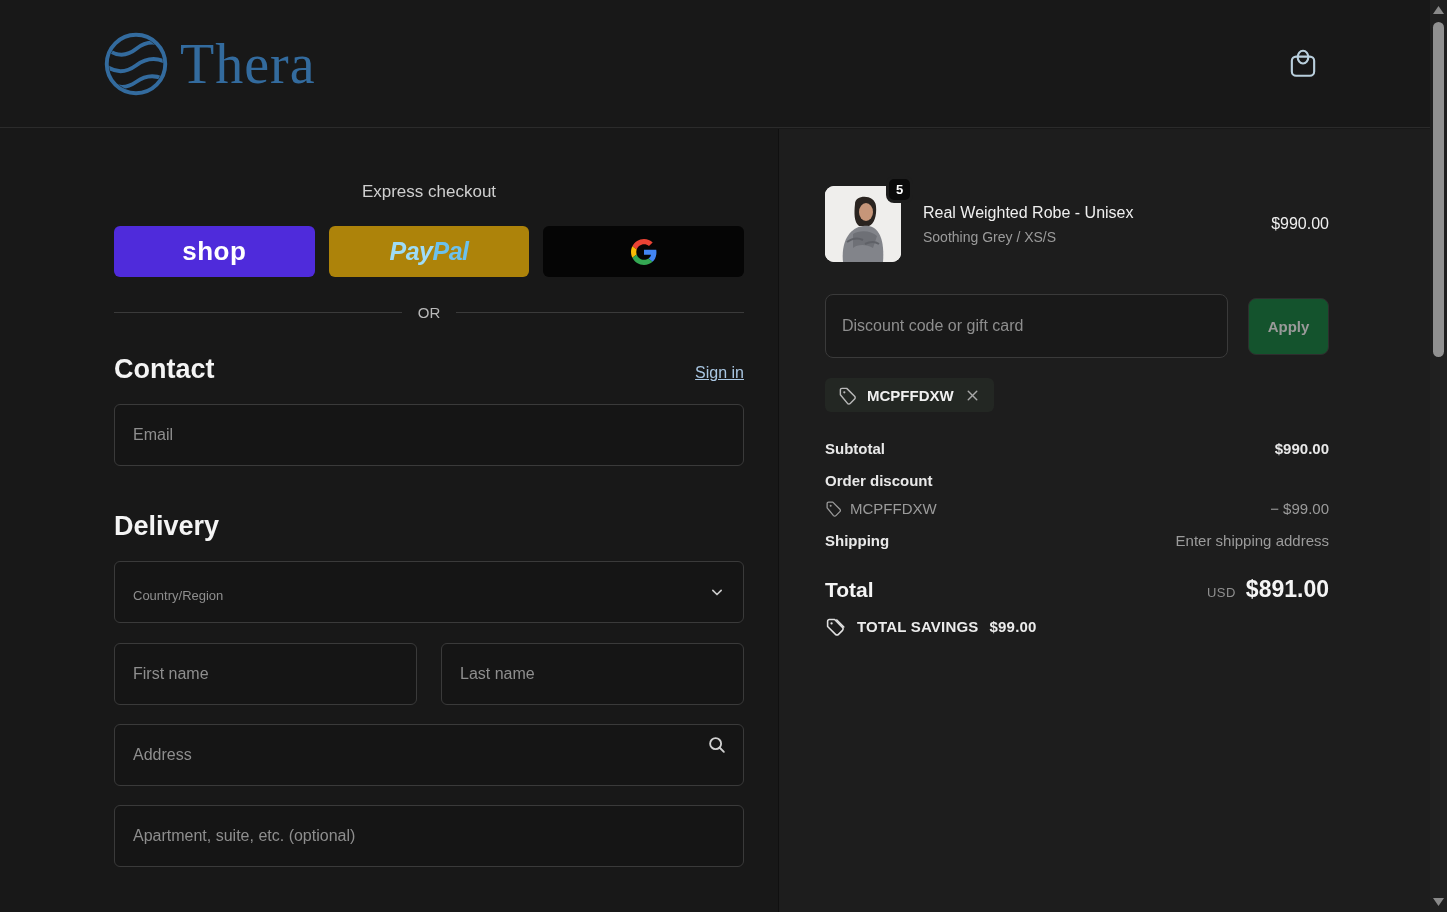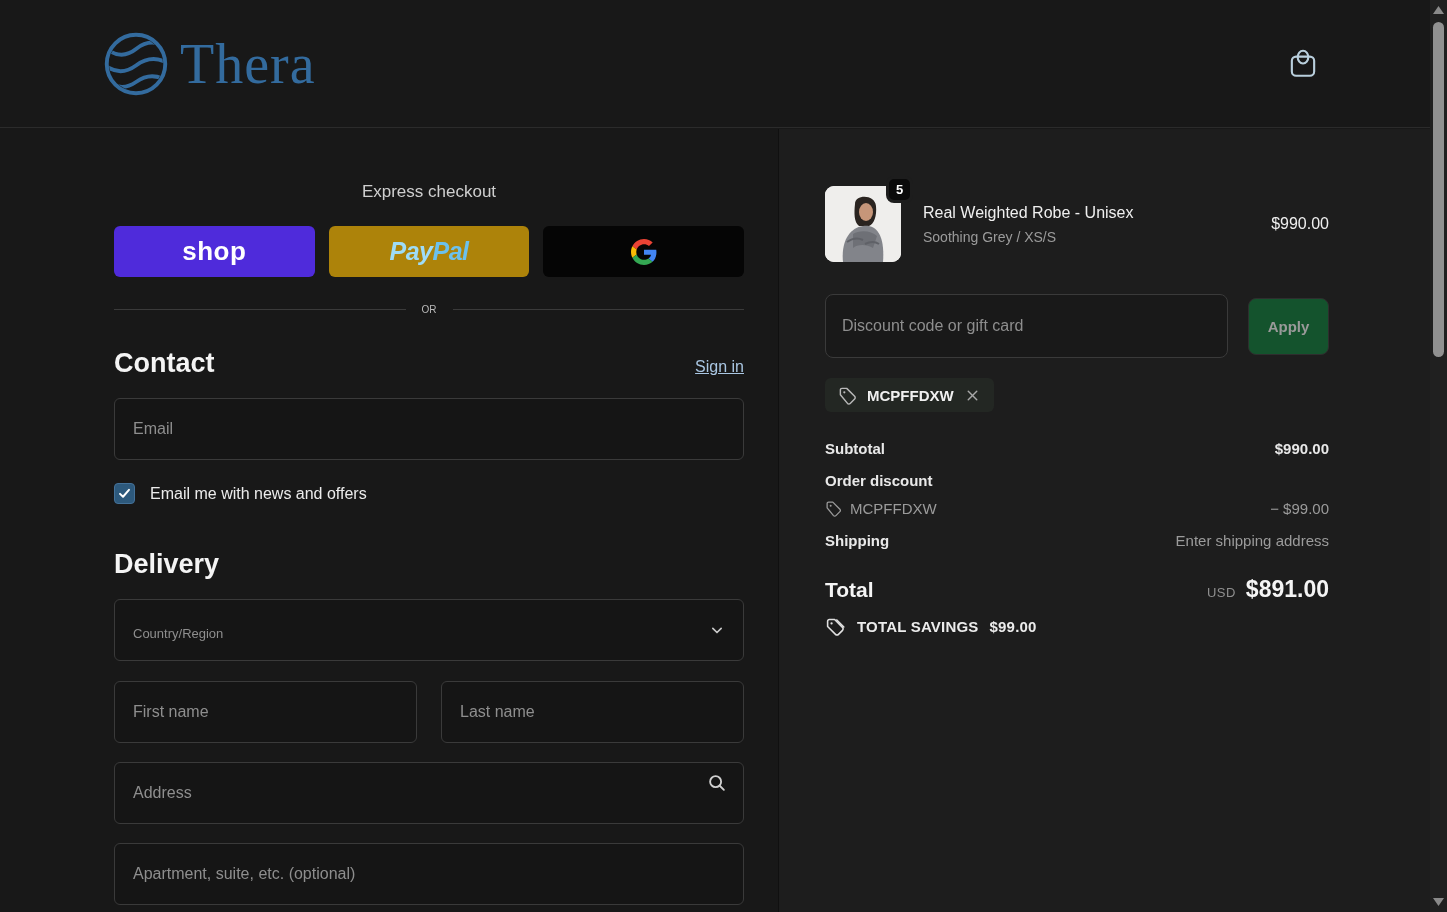--- a/index.html
+++ b/index.html
@@ -48,21 +48,21 @@
   .shop-btn { background:#4f2bdb; }
   .shop-word { color:#ffffff; font-size:26px; font-weight:700; letter-spacing:.5px; }
   .paypal-btn { background:#ad830a; }
   .paypal-word { font-style:italic; font-weight:700; font-size:25px; letter-spacing:-.5px; }
   .paypal-word .pp1 { color:#9edcf7; }
   .paypal-word .pp2 { color:#6cc1ed; }
   .google-btn { background:#050505; }
 
   .or-row { display:flex; align-items:center; gap:16px; margin-top:27px; }
   .or-row .rule { flex:1; height:1px; background:#3a3a3a; }
-  .or-text { color:#b9b9b9; font-size:10px; }
+  .or-text { color:#b9b9b9; font-size:15px; }
 
   
   .section-head { display:flex; align-items:baseline; justify-content:space-between; }
   .h-contact { margin-top:33px; }
   .h-delivery { margin-top:45px; }
   .section-title { font-size:27px; font-weight:700; color:#f4f4f4; }
   .signin-link { color:#a9c6e2; font-size:16px; text-decoration:underline; cursor:pointer; }
 
   .text-field {
     width:100%; height:62px; margin-top:19px;
@@ -228,28 +228,20 @@
       <div class="rule"></div>
     </div>
 
     <div class="section-head h-contact">
       <span class="section-title">Contact</span>
       <a class="signin-link">Sign in</a>
     </div>
 
     <input class="text-field" type="text" placeholder="Email" style="">
 
-    <div class="checkbox-row">
-      <span class="checkbox">
-        <svg width="13" height="13" viewBox="0 0 16 16" fill="none" stroke="#ffffff" stroke-width="2.4" stroke-linecap="round" stroke-linejoin="round">
-          <polyline points="2.5,8.5 6.2,12 13.5,3.5"></polyline>
-        </svg>
-      </span>
-      <span class="checkbox-label">Email me with news and offers</span>
-    </div>
 
     <div class="section-head h-delivery">
       <span class="section-title">Delivery</span>
     </div>
 
     <div class="select-box">
       <span class="select-label">Country/Region</span>
       <span class="select-chevron">
         <svg width="20" height="20" viewBox="0 0 24 24" fill="none" stroke="#c9c9c9" stroke-width="2" stroke-linecap="round" stroke-linejoin="round">
           <polyline points="7,10 12,15 17,10"></polyline>

